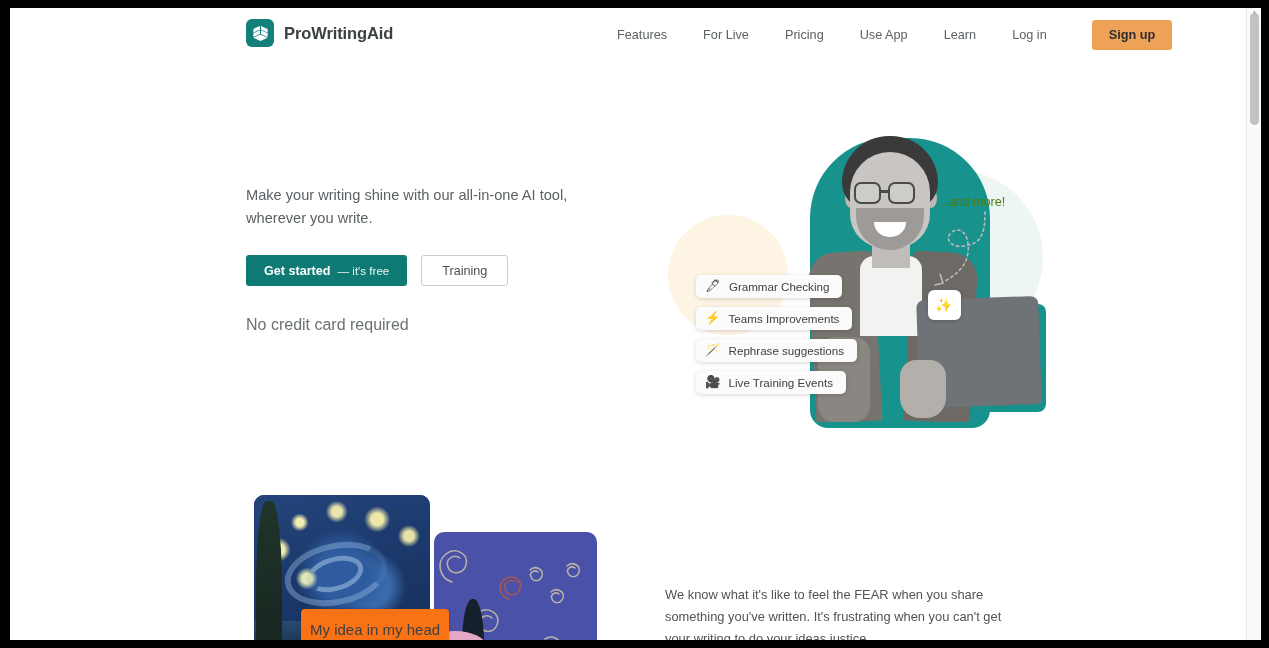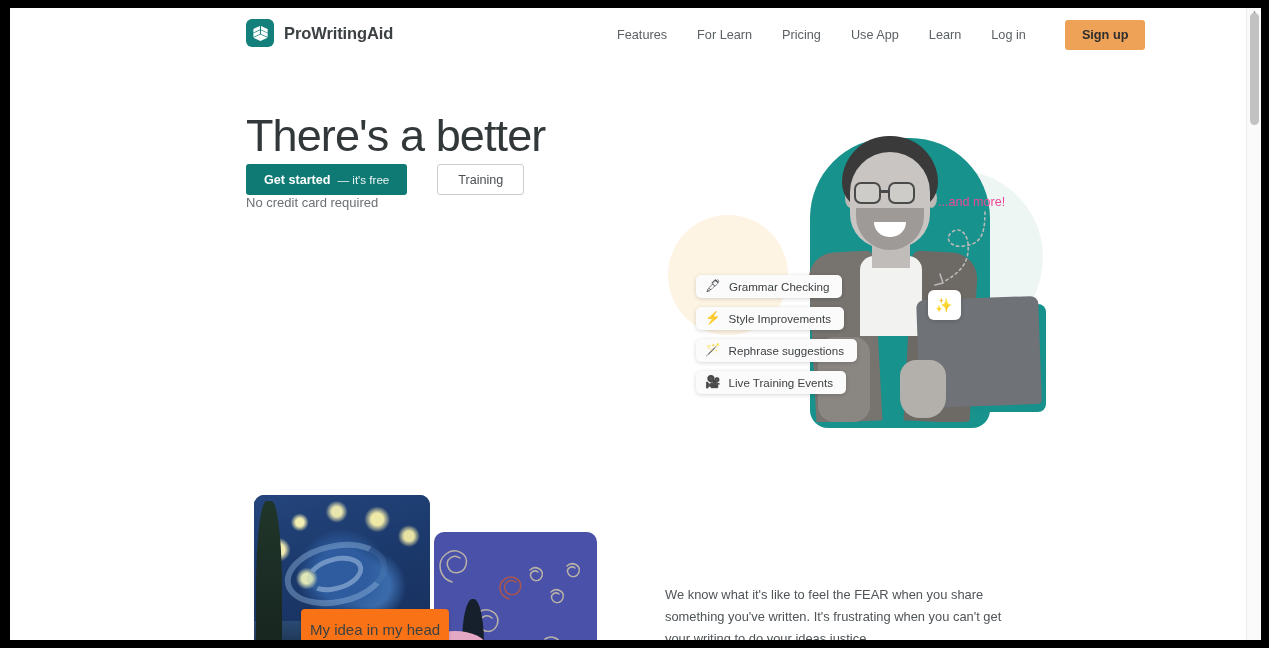--- a/index.html
+++ b/index.html
@@ -86,21 +86,21 @@
     font-weight: bold;
     color: #3b4043;
     letter-spacing: -0.1px;
   }
 
   nav {
     position: absolute;
     left: 596px; top: 12px;
     display: flex;
     align-items: center;
-    gap: 8px;
+    gap: 14px;
   }
   nav a {
     font-size: 12.7px;
     color: #5b6164;
     text-decoration: none;
     padding: 6px 11px;
     white-space: nowrap;
   }
   nav a.signup {
     background: #eda257;
@@ -123,23 +123,24 @@
     letter-spacing: -0.9px;
   }
   .hero-sub {
     margin-top: 20px;
     font-size: 14.6px;
     line-height: 23px;
     color: #5b6164;
     width: 330px;
   }
   .hero-ctas {
+    margin-top: 25px;
     display: flex;
     align-items: center;
-    gap: 30px;
+    gap: 14px;
   }
   .btn-primary {
     background: #0f7a73;
     color: #ffffff;
     border: none;
     border-radius: 3px;
     padding: 0 18px;
     height: 31px;
     font-size: 12.6px;
     font-family: inherit;
@@ -155,21 +156,22 @@
     color: #4a4f52;
     border: 1px solid #c9ced1;
     border-radius: 3px;
     padding: 0 20px;
     height: 31px;
     font-size: 12.6px;
     font-family: inherit;
     cursor: pointer;
   }
   .hero-note {
-    font-size: 13px;
+    margin-top: 30px;
+    font-size: 16px;
     color: #6a7073;
   }
 
   
   .hero-art {
     position: absolute;
     left: 650px; top: 45px;
     width: 390px; height: 350px;
   }
   .blob-cream {
@@ -332,21 +334,21 @@
     align-items: center;
     justify-content: center;
     font-size: 14px;
     z-index: 10;
   }
 
   .and-more {
     position: absolute;
     left: 278px; top: 85px;
     font-size: 12.6px;
-    color: #ec4899;
+    color: #4d7c0f;
     white-space: nowrap;
     z-index: 8;
   }
   .arrow-loop { position: absolute; left: 270px; top: 100px; z-index: 7; }
 
   
   #sec2 { position: absolute; left: 0; top: 487px; width: 1236px; height: 200px; }
 
   .art-panel { position: absolute; left: 236px; top: 0px; width: 360px; height: 160px; }
 
@@ -468,35 +470,36 @@
               <path d="M3 11.8 L11.3 8 L11.3 12.7 L3 16.5 Z" fill="#ffffff"></path>
               <path d="M12.6 8 L21 11.8 L21 16.5 L12.6 12.7 Z" fill="#ffffff"></path>
               <path d="M3 17.4 L11.9 13.4 L20.9 17.4 L11.9 21.6 Z" fill="#ffffff"></path>
             </svg>
           </span>
           <span class="brand-name">ProWritingAid</span>
         </a>
 
         <nav>
           <a href="#">Features</a>
-          <a href="#">For Learn</a>
+          <a href="#">For Live</a>
           <a href="#">Pricing</a>
           <a href="#">Use App</a>
           <a href="#">Learn</a>
           <a href="#">Log in</a>
           <a href="#" class="signup">Sign up</a>
         </nav>
       </header>
 
       <section id="hero">
 
         <div class="hero-copy">
           <h1 class="hero-title">
-            <span>There's a better</span><br>
+            <br>
           </h1>
+          <p class="hero-sub">Make your writing shine with our all-in-one AI tool, wherever you write.</p>
 
           <div class="hero-ctas">
             <button class="btn-primary">
               <span class="lbl">Get started</span>
               <span class="note">— it's free</span>
             </button>
             <button class="btn-secondary">Training</button>
           </div>
 
           <p class="hero-note">No credit card required</p>
@@ -537,21 +540,21 @@
             <path d="M10 64 L13 73 L5 75" fill="none" stroke="#b9b9b9" stroke-width="1.6" stroke-linecap="round" stroke-linejoin="round"></path>
           </svg>
 
           <div class="chips">
             <div class="chip">
               <span class="ico">🖋</span>
               <span>Grammar Checking</span>
             </div>
             <div class="chip">
               <span class="ico">⚡</span>
-              <span>Style Improvements</span>
+              <span>Teams Improvements</span>
             </div>
             <div class="chip">
               <span class="ico">🪄</span>
               <span>Rephrase suggestions</span>
             </div>
             <div class="chip">
               <span class="ico">🎥</span>
               <span>Live Training Events</span>
             </div>
           </div>

